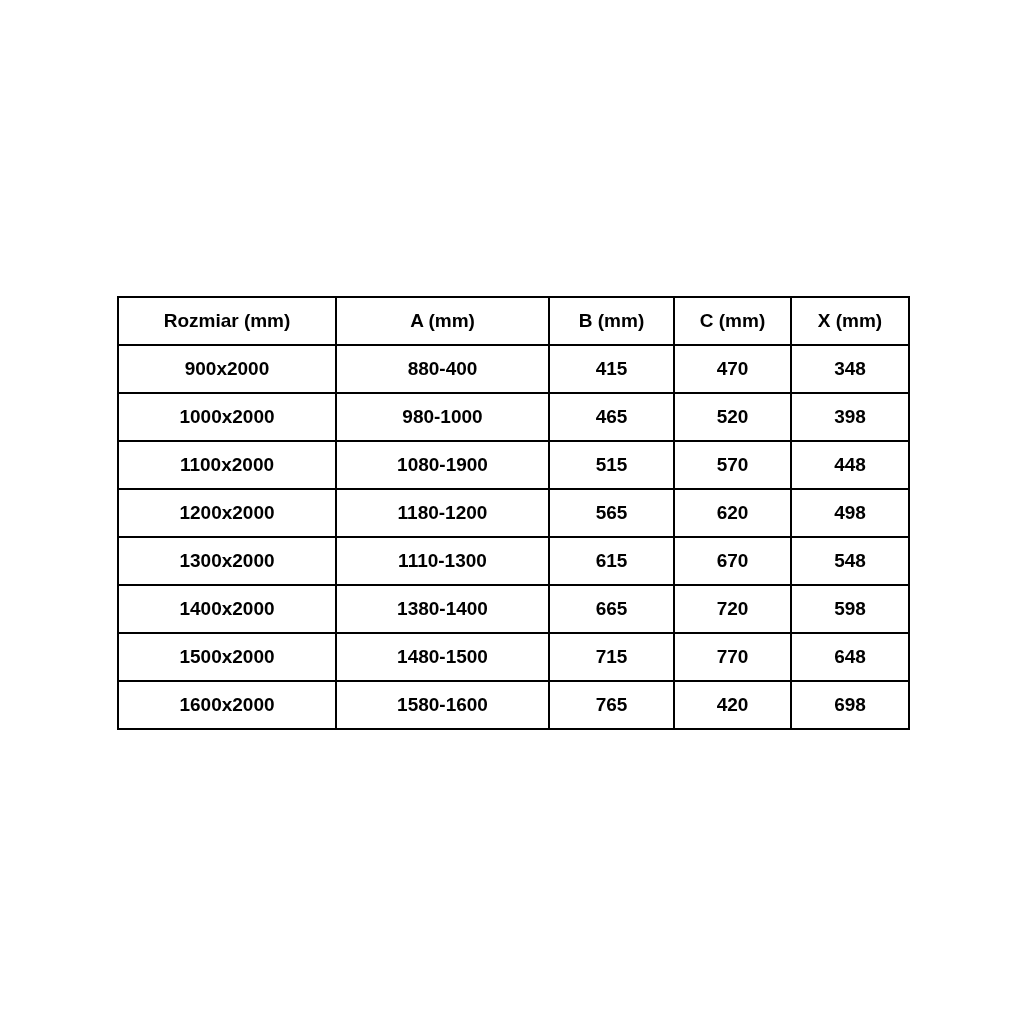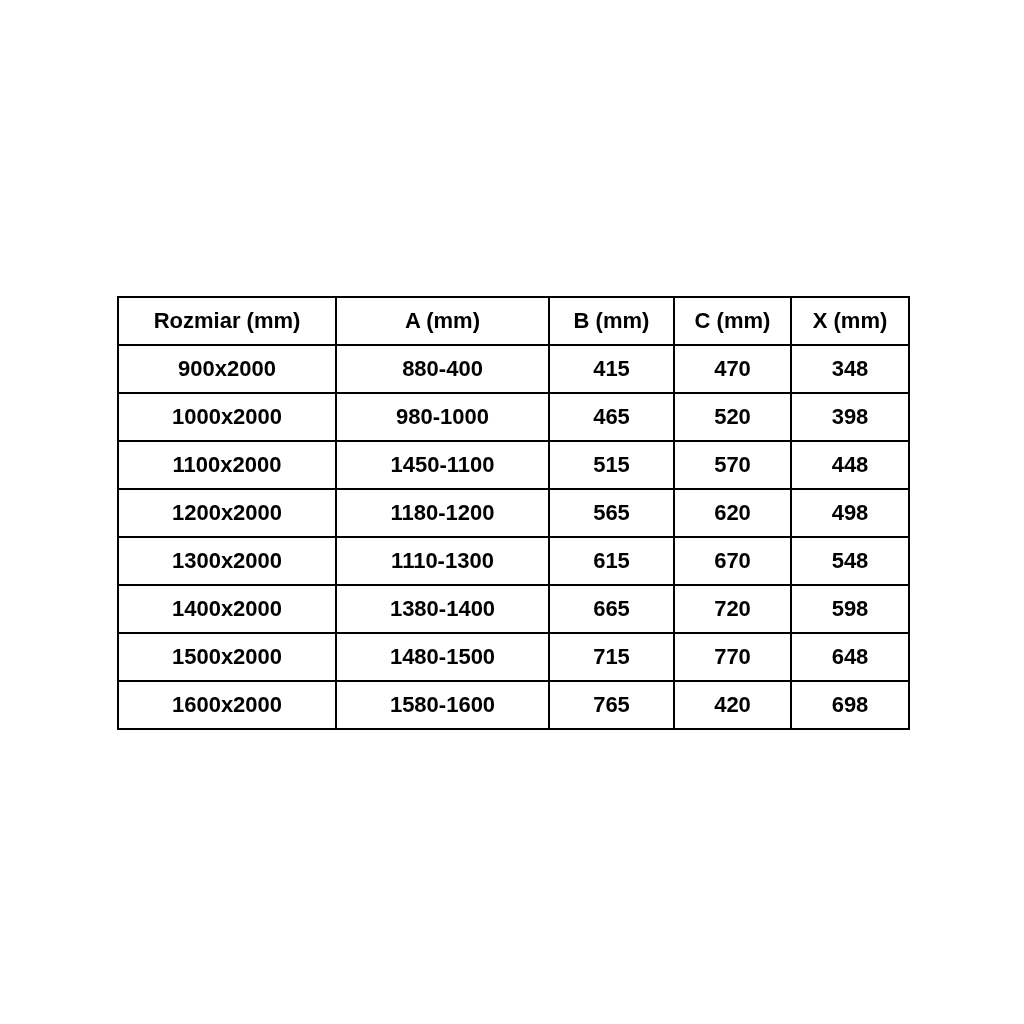--- a/index.html
+++ b/index.html
@@ -23,21 +23,21 @@
     table-layout: fixed;
     font-family: "Liberation Sans", sans-serif;
     color: #000000;
   }
   .spec-table th,
   .spec-table td {
     border: 2px solid #000000;
     text-align: center;
     vertical-align: middle;
     height: 46px;
-    font-size: 22px;
+    font-size: 19px;
     padding: 0;
     overflow: hidden;
     white-space: nowrap;
   }
   .spec-table th {
     font-weight: bold;
   }
   .spec-table td {
     font-weight: bold;
   }
@@ -73,21 +73,21 @@
         </tr>
         <tr>
           <td>1000x2000</td>
           <td>980-1000</td>
           <td>465</td>
           <td>520</td>
           <td>398</td>
         </tr>
         <tr>
           <td>1100x2000</td>
-          <td>1450-1100</td>
+          <td>1080-1900</td>
           <td>515</td>
           <td>570</td>
           <td>448</td>
         </tr>
         <tr>
           <td>1200x2000</td>
           <td>1180-1200</td>
           <td>565</td>
           <td>620</td>
           <td>498</td>

